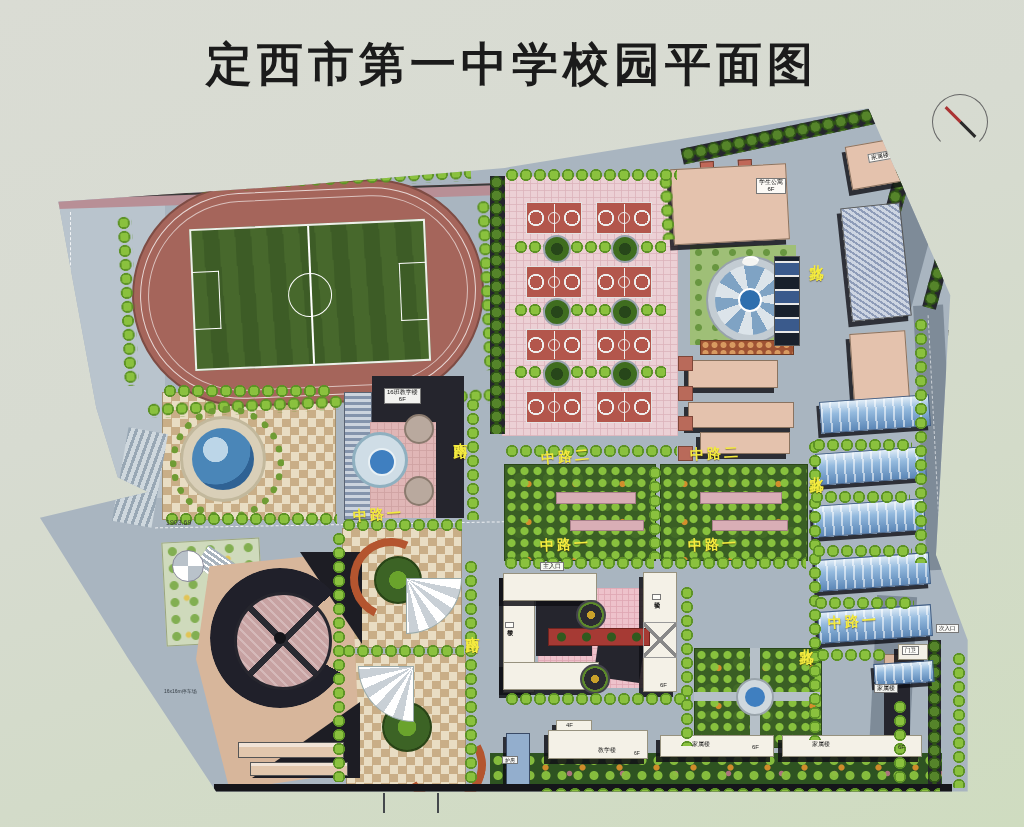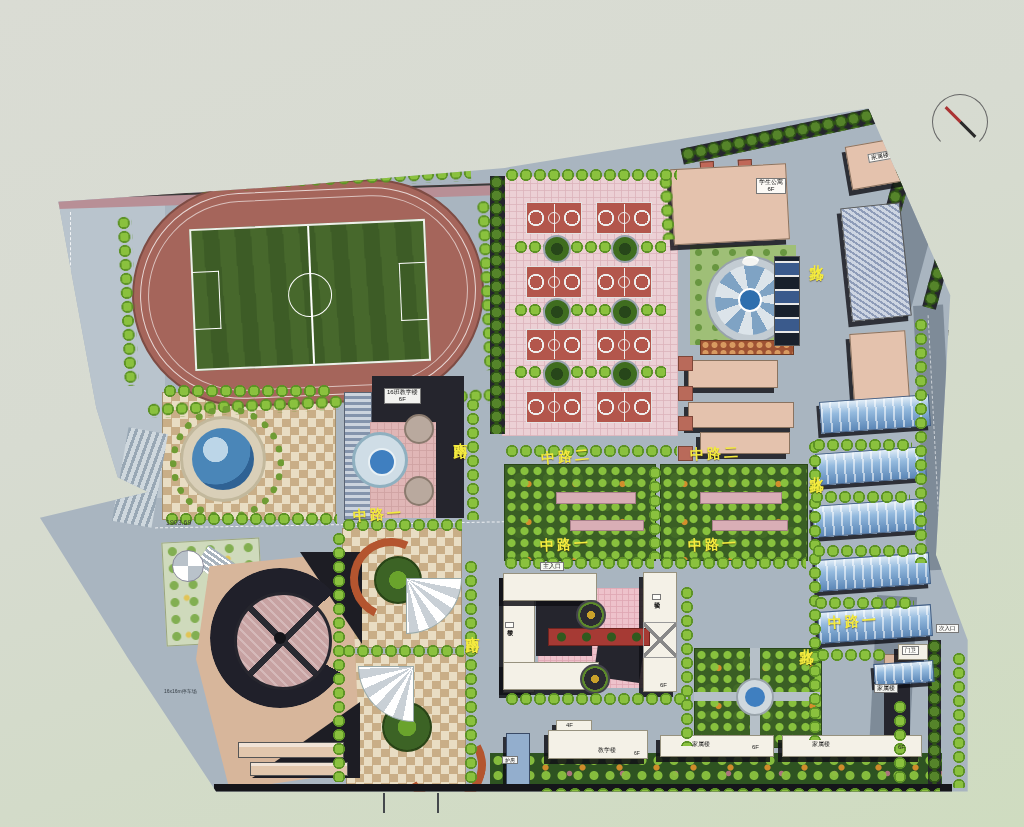--- a/index.html
+++ b/index.html
@@ -45,20 +45,21 @@
           border:1px solid #3f5d85;box-shadow:-3px 4px 0 rgba(14,14,20,.8);z-index:9;}
   .roadtone{background:#7e8b98;z-index:2;}
   .hatch{background:repeating-linear-gradient(0deg,#8494ac 0 3px,#ccd4de 3px 6px);border:1px solid #5a6372;z-index:6;}
   .txt{position:absolute;color:#1c1c1c;z-index:31;white-space:nowrap;}
 </style>
 </head>
 <body>
 
 <div class="stage">
 
+  <div class="a title">定西市第一中学校园平面图</div>
 
   <div class="a map">
 
     <div class="a" style="left:55px;top:198px;width:110px;height:300px;background:#b9c4cd;z-index:1;"></div>
     <div class="a" style="left:52px;top:190px;width:460px;height:10px;background:#b88f96;border-top:2px solid #3a3a3a;transform:rotate(-1.8deg);z-index:3;"></div>
     <div class="a" style="left:70px;top:212px;width:1px;height:270px;border-left:1px dashed rgba(255,255,255,.8);z-index:3;"></div>
     <div class="a" style="left:155px;top:524px;width:390px;height:1px;border-top:1px dashed rgba(255,255,255,.8);transform:rotate(-1deg);z-index:3;"></div>
 
     <div class="a" style="left:132px;top:182px;width:352px;height:222px;transform:rotate(-2.5deg);z-index:5;">
       <div class="a" style="left:0;top:0;right:0;bottom:0;background:#a5655b;border:2px solid #7e4c44;border-radius:111px;"></div>

